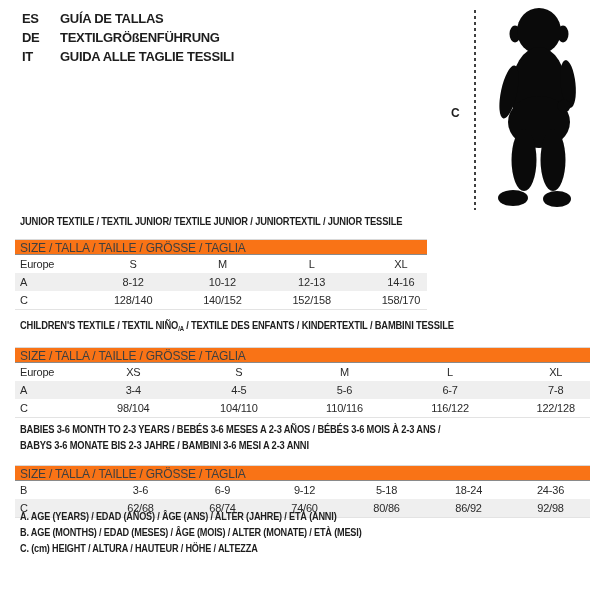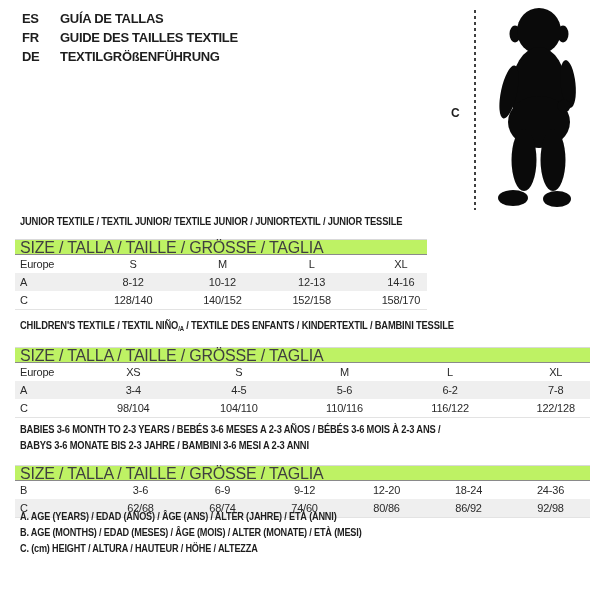--- a/index.html
+++ b/index.html
@@ -28,22 +28,22 @@
     transform:scaleX(0.85);transform-origin:0 50%;
   }
   .sec-title .subscript{font-size:7px;vertical-align:-2px;}
   .sec-title.two-line{line-height:15.5px;}
   
   .stable{position:absolute;left:15px;}
   .t1{width:412px;}
   .t2{width:575px;}
   .t3{width:575px;}
   .size-bar{
-    height:16px;line-height:16px;background:#bef264;color:#3f3f3f;
-    font-size:16px;padding-left:5px;letter-spacing:-0.2px;
+    height:16px;line-height:16px;background:#f97316;color:#3f3f3f;
+    font-size:12px;padding-left:5px;letter-spacing:-0.2px;
     border-top:1px solid #d9d9d9;border-bottom:1px solid #8a8a8a;
     box-sizing:border-box;white-space:nowrap;
   }
   .trow{display:flex;height:18px;align-items:center;font-size:11px;letter-spacing:-0.2px;color:#2a2a2a;gap:37px;}
   .trow.alt{background:#efefef;}
   .t1 .lbl{width:55px;padding-left:5px;box-sizing:border-box;}
   .t2 .lbl{width:47px;padding-left:5px;box-sizing:border-box;}
   .t3 .lbl{width:66px;padding-left:5px;box-sizing:border-box;}
   .t3 .trow{padding-right:17px;}
   .cell{flex:1;text-align:center;white-space:nowrap;}
@@ -57,26 +57,26 @@
 </style>
 </head>
 <body>
 
 <div class="lang-list">
   <div class="lang-row">
     <span class="lang-code">ES</span>
     <span class="lang-label">GUÍA DE TALLAS</span>
   </div>
   <div class="lang-row">
-    <span class="lang-code">FR</span>
-    <span class="lang-label">GUIDE DES TAILLES TEXTILE</span>
+    <span class="lang-code">DE</span>
+    <span class="lang-label">TEXTILGRÖßENFÜHRUNG</span>
   </div>
   <div class="lang-row">
-    <span class="lang-code">DE</span>
-    <span class="lang-label">TEXTILGRÖßENFÜHRUNG</span>
+    <span class="lang-code">IT</span>
+    <span class="lang-label">GUIDA ALLE TAGLIE TESSILI</span>
   </div>
 </div>
 
 <div class="dash-line"></div>
 <div class="measure-label">C</div>
 <svg class="silhouette" viewBox="0 0 103 206" xmlns="http://www.w3.org/2000/svg">
   <g fill="#0a0a0a">
     <ellipse cx="28" cy="30" rx="5.5" ry="8.5"></ellipse>
     <ellipse cx="76" cy="30" rx="5.5" ry="8.5"></ellipse>
     <ellipse cx="52" cy="27" rx="22" ry="23"></ellipse>
@@ -127,21 +127,21 @@
     <span class="cell">S</span>
     <span class="cell">M</span>
     <span class="cell">L</span>
     <span class="cell">XL</span>
   </div>
   <div class="trow alt">
     <span class="lbl">A</span>
     <span class="cell">3-4</span>
     <span class="cell">4-5</span>
     <span class="cell">5-6</span>
-    <span class="cell">6-2</span>
+    <span class="cell">6-7</span>
     <span class="cell">7-8</span>
   </div>
   <div class="trow">
     <span class="lbl">C</span>
     <span class="cell">98/104</span>
     <span class="cell">104/110</span>
     <span class="cell">110/116</span>
     <span class="cell">116/122</span>
     <span class="cell">122/128</span>
   </div>
@@ -151,21 +151,21 @@
   <div>BABIES 3-6 MONTH TO 2-3 YEARS / BEBÉS 3-6 MESES A 2-3 AÑOS / BÉBÉS 3-6 MOIS À 2-3 ANS /</div>
   <div>BABYS 3-6 MONATE BIS 2-3 JAHRE / BAMBINI 3-6 MESI A 2-3 ANNI</div>
 </div>
 <div class="stable t3" style="top:465px;">
   <div class="size-bar">SIZE / TALLA / TAILLE / GRÖSSE / TAGLIA</div>
   <div class="trow">
     <span class="lbl">B</span>
     <span class="cell">3-6</span>
     <span class="cell">6-9</span>
     <span class="cell">9-12</span>
-    <span class="cell">12-20</span>
+    <span class="cell">5-18</span>
     <span class="cell">18-24</span>
     <span class="cell">24-36</span>
   </div>
   <div class="trow alt">
     <span class="lbl">C</span>
     <span class="cell">62/68</span>
     <span class="cell">68/74</span>
     <span class="cell">74/60</span>
     <span class="cell">80/86</span>
     <span class="cell">86/92</span>

